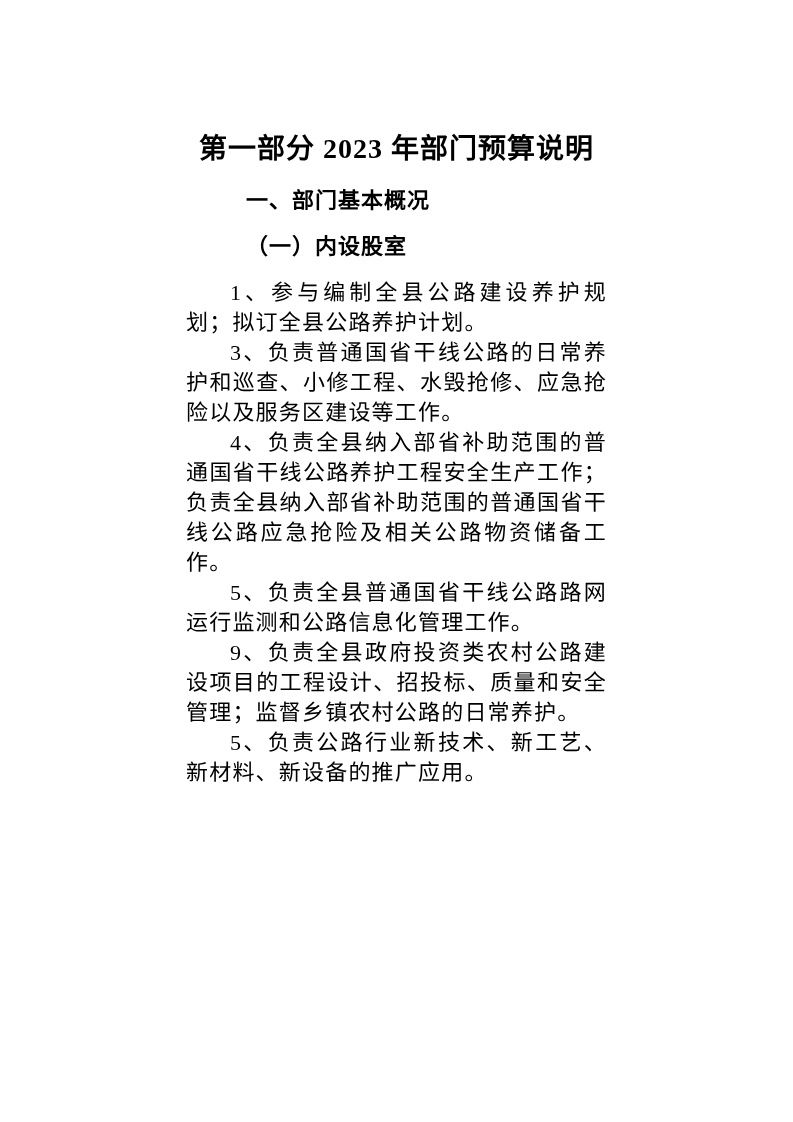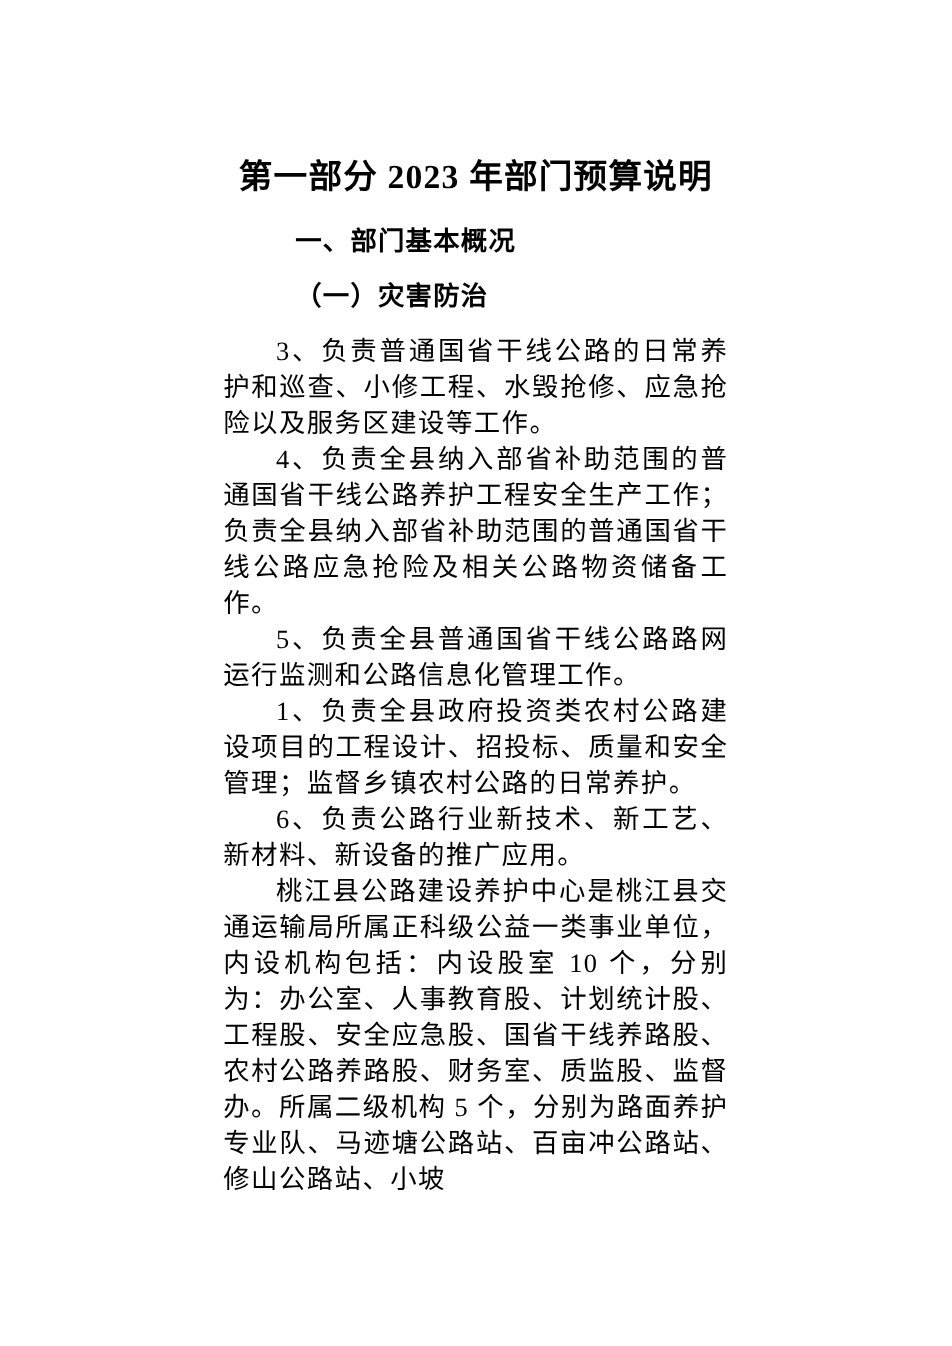--- a/index.html
+++ b/index.html
@@ -49,31 +49,31 @@
 </style>
 </head>
 <body>
 
 <div class="page">
 
   <h1 class="doc-title">第一部分 2023 年部门预算说明</h1>
 
   <h2 class="heading">一、部门基本概况</h2>
 
-  <h3 class="heading">（一）灾害防治</h3>
+  <h3 class="heading">（一）内设股室</h3>
 
+  <p class="body-para">1、参与编制全县公路建设养护规划；拟订全县公路养护计划。</p>
 
 
   <p class="body-para">3、负责普通国省干线公路的日常养护和巡查、小修工程、水毁抢修、应急抢险以及服务区建设等工作。</p>
 
   <p class="body-para">4、负责全县纳入部省补助范围的普通国省干线公路养护工程安全生产工作；负责全县纳入部省补助范围的普通国省干线公路应急抢险及相关公路物资储备工作。</p>
 
   <p class="body-para">5、负责全县普通国省干线公路路网运行监测和公路信息化管理工作。</p>
 
-  <p class="body-para">1、负责全县政府投资类农村公路建设项目的工程设计、招投标、质量和安全管理；监督乡镇农村公路的日常养护。</p>
+  <p class="body-para">9、负责全县政府投资类农村公路建设项目的工程设计、招投标、质量和安全管理；监督乡镇农村公路的日常养护。</p>
 
 
-  <p class="body-para">6、负责公路行业新技术、新工艺、新材料、新设备的推广应用。</p>
+  <p class="body-para">5、负责公路行业新技术、新工艺、新材料、新设备的推广应用。</p>
 
 
-  <p class="body-para">桃江县公路建设养护中心是桃江县交通运输局所属正科级公益一类事业单位，内设机构包括：内设股室 10 个，分别为：办公室、人事教育股、计划统计股、工程股、安全应急股、国省干线养路股、农村公路养路股、财务室、质监股、监督办。所属二级机构 5 个，分别为路面养护专业队、马迹塘公路站、百亩冲公路站、修山公路站、小坡</p>
 
 </div>
 
 </body></html>

